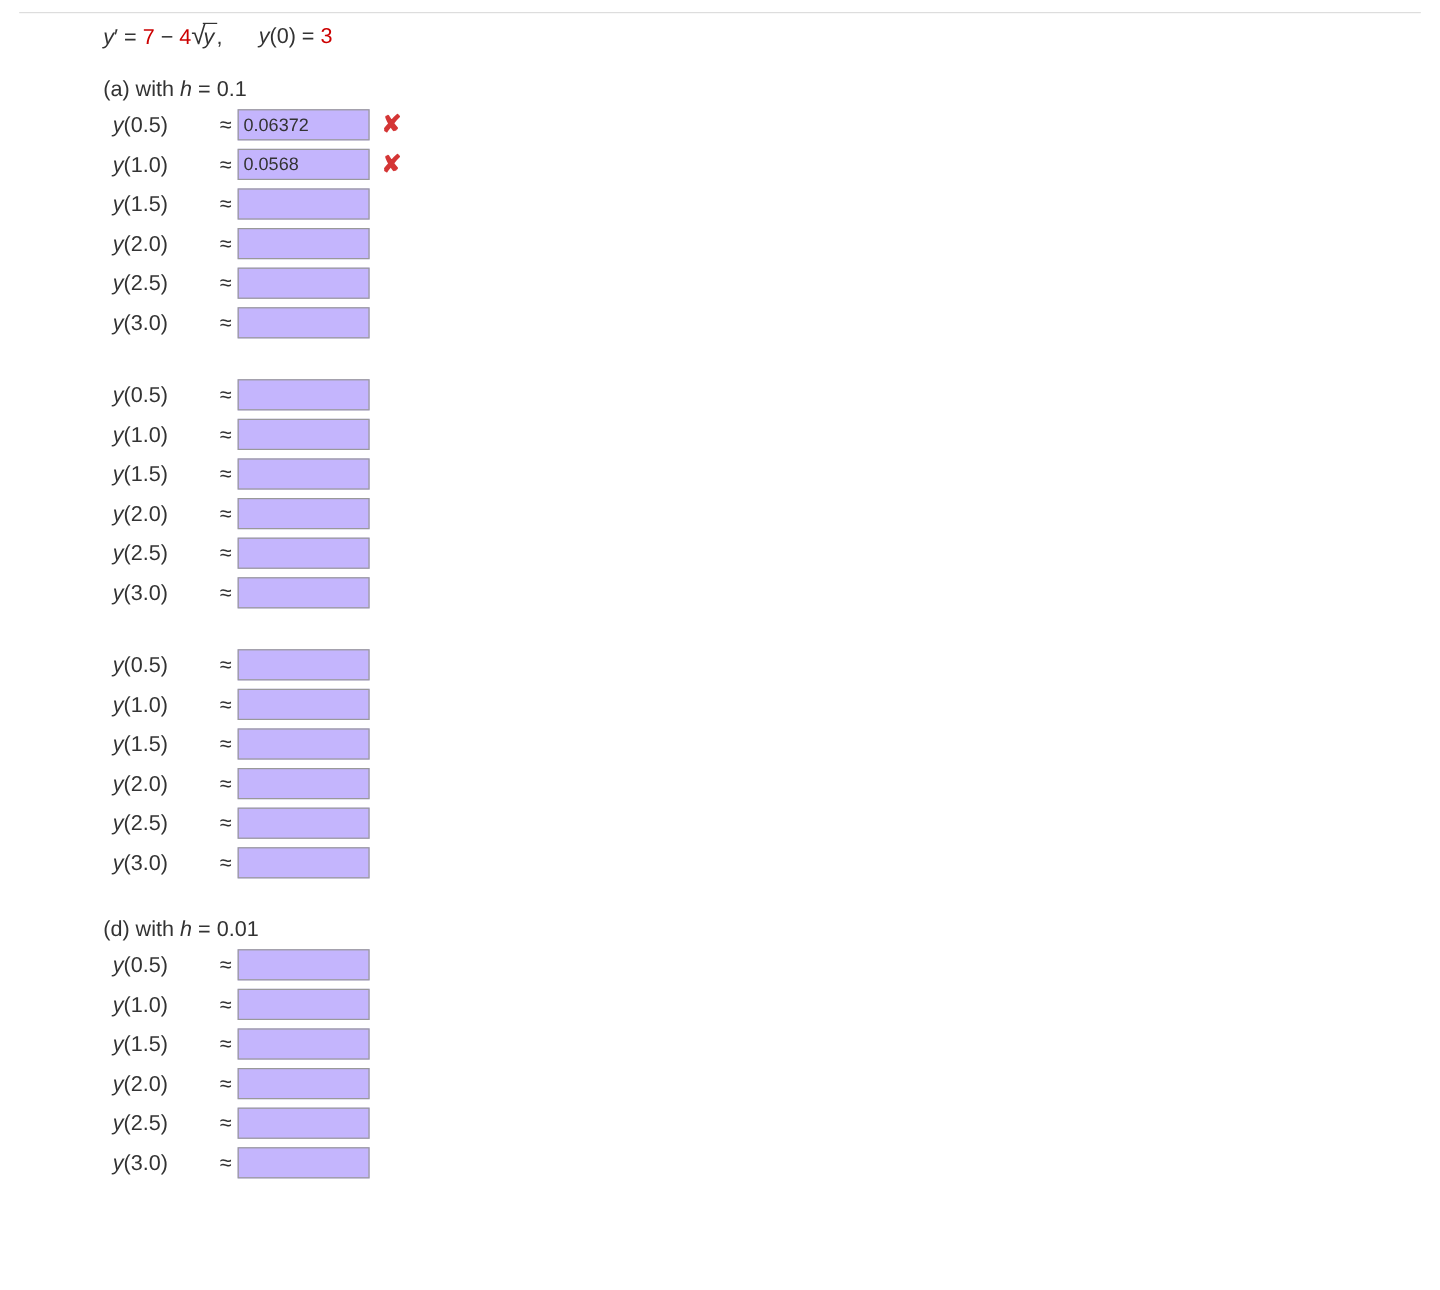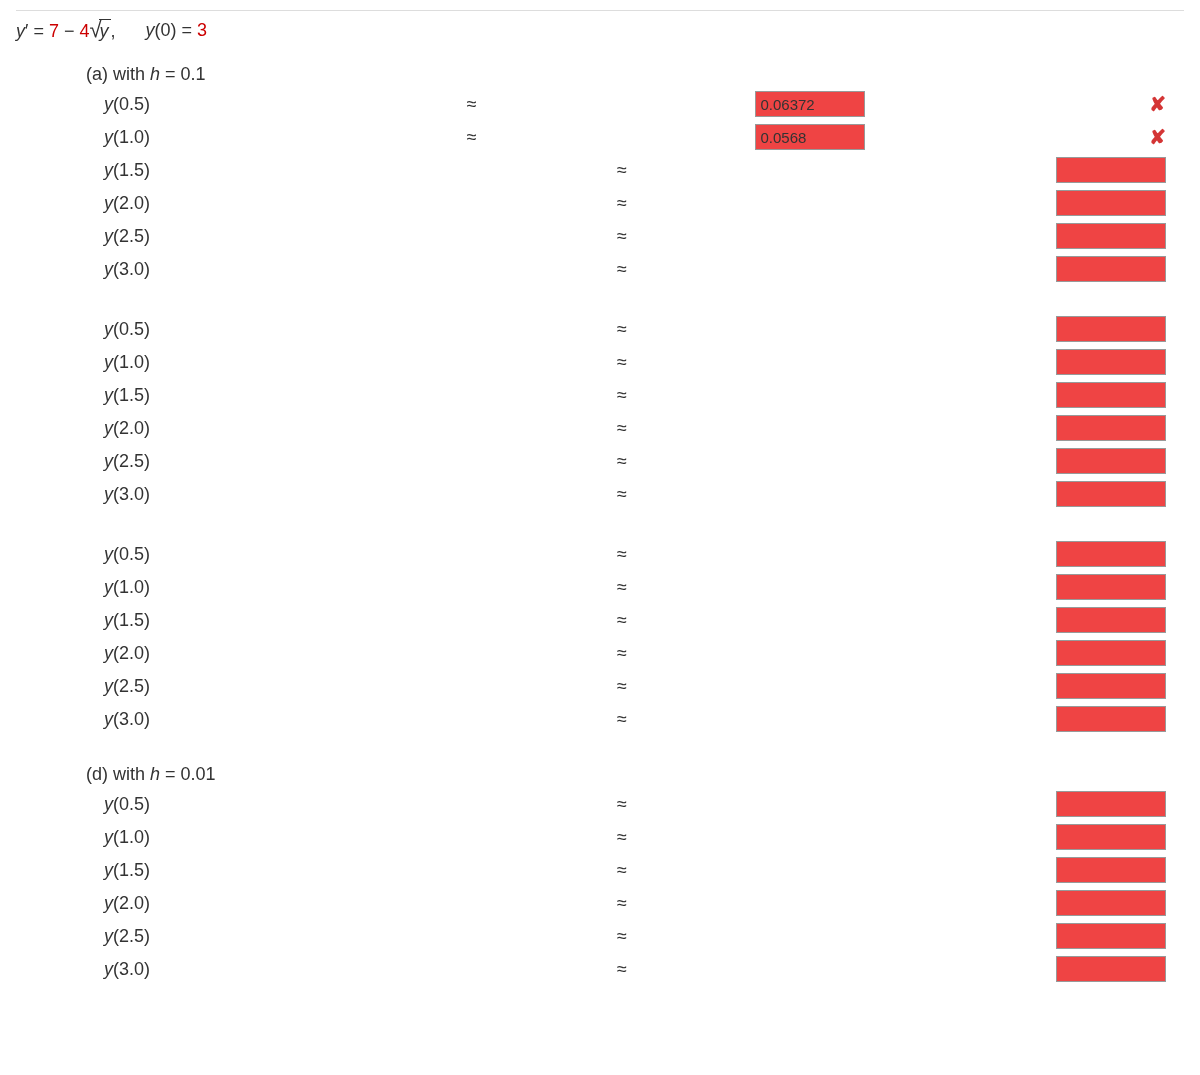--- a/index.html
+++ b/index.html
@@ -15,20 +15,21 @@
     padding: 10px 16px 40px 16px;
     box-sizing: border-box;
   }
   .instruction {
     margin-bottom: 10px;
     font-size: 18px;
     line-height: 1.5;
   }
   .instruction .t { font-style: italic; }
   .equation {
+    margin-left: 70px;
     margin-bottom: 22px;
     font-family: Verdana, Arial, sans-serif;
   }
   .equation .lhs, .equation .rhs { display:inline-block; vertical-align: middle; }
   .equation .y { font-style: italic; }
   .red { color: #c00; }
   .sqrt {
     display: inline-flex;
     align-items: flex-start;
     position: relative;
@@ -46,40 +47,39 @@
     margin-left: 70px;
     margin-bottom: 30px;
   }
   .part-header {
     margin-bottom: 4px;
   }
   .part-header .h { font-style: italic; }
   .row {
     display: flex;
     align-items: center;
-    margin: 3px 18px;
+    margin: 3px 8px;
     height: 30px;
-    justify-content: space-between;
   }
   .row-label {
     font-style: italic;
     width: 84px;
     text-align: left;
   }
   .row-label .y { font-style: italic; }
   .approx {
     width: 20px;
     text-align: center;
     font-style: normal;
   }
   .answer-input {
     width: 100px;
     height: 24px;
     border: 1px solid #999;
-    background: #ef4444;
+    background: #c4b5fd;
     font-family: Verdana, Arial, sans-serif;
     font-size: 15px;
     padding: 0 4px;
     color: #333;
   }
   .mark {
     margin-left: 10px;
     font-weight: bold;
     font-size: 20px;
     font-style: normal;

